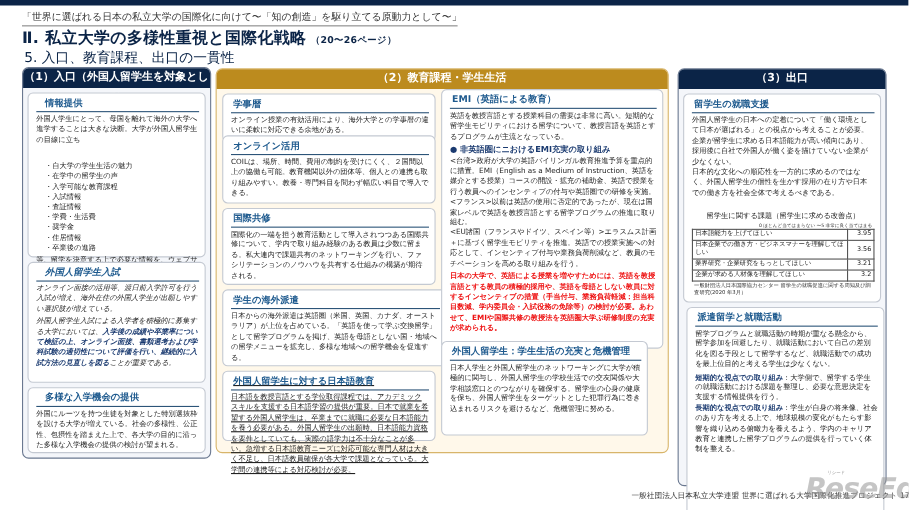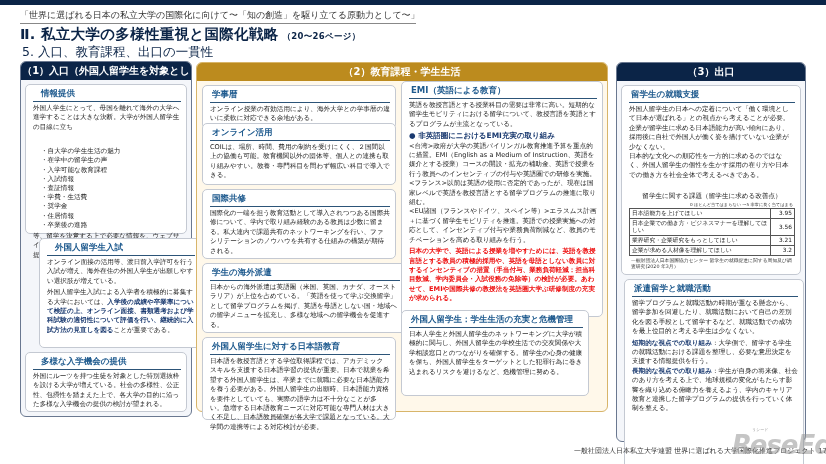--- a/index.html
+++ b/index.html
@@ -66,21 +66,21 @@
         <li>査証情報</li>
         <li>学費・生活費</li>
         <li>奨学金</li>
         <li>住居情報</li>
         <li>卒業後の進路</li>
       </ul>
       <p>等、留学を決意する上で必要な情報を、ウェブサイトやオンライン説明会でわかりやすく積極的に提供していくことが必要。</p>
     </div>
   </div>
 
-  <div class="card" style="left:18px; top:176px; width:162px; height:110px;">
+  <div class="card" style="left:4px; top:176px; width:162px; height:110px;font-style:italic;">
     <div class="card-title">外国人留学生入試</div>
     <div class="body">
       <p>オンライン面接の活用等、渡日前入学許可を行う入試が増え、海外在住の外国人学生が出願しやすい選択肢が増えている。</p>
       <p><span>外国人留学生入試による入学者を積極的に募集する大学においては、</span><span class="strong-blue">入学後の成績や卒業率について検証の上、オンライン面接、書類選考および学科試験の適切性について評価を行い、継続的に入試方法の見直しを図る</span><span>ことが重要である。</span></p>
     </div>
   </div>
 
   <div class="card" style="left:4px; top:290px; width:162px; height:60px;">
     <div class="card-title">多様な入学機会の提供</div>
     <div class="body">外国にルーツを持つ生徒を対象とした特別選抜枠を設ける大学が増えている。社会の多様性、公正性、包摂性を踏まえた上で、各大学の目的に沿った多様な入学機会の提供の検討が望まれる。</div>
@@ -103,21 +103,21 @@
   <div class="card" style="left:5px; top:126px; width:194px; height:70px;">
     <div class="card-title noindent">国際共修</div>
     <div class="body">国際化の一端を担う教育活動として導入されつつある国際共修について、学内で取り組み経験のある教員は少数に留まる。私大連内で課題共有のネットワーキングを行い、ファシリテーションのノウハウを共有する仕組みの構築が期待される。</div>
   </div>
 
   <div class="card" style="left:5px; top:200px; width:204px; height:70px;">
     <div class="card-title noindent">学生の海外派遣</div>
     <div class="body">日本からの海外派遣は英語圏（米国、英国、カナダ、オーストラリア）が上位を占めている。「英語を使って学ぶ交換留学」として留学プログラムを掲げ、英語を母語としない国・地域への留学メニューを拡充し、多様な地域への留学機会を促進する。</div>
   </div>
 
-  <div class="card" style="left:5px; top:274px; width:194px; height:83px;">
+  <div class="card" style="left:5px; top:274px; width:194px; height:64px;text-decoration:underline;">
     <div class="card-title noindent">外国人留学生に対する日本語教育</div>
     <div class="body">日本語を教授言語とする学位取得課程では、アカデミックスキルを支援する日本語学習の提供が重要。日本で就業を希望する外国人留学生は、卒業までに就職に必要な日本語能力を養う必要がある。外国人留学生の出願時、日本語能力資格を要件としていても、実際の語学力は不十分なことが多い。急増する日本語教育ニーズに対応可能な専門人材は大きく不足し、日本語教員確保が各大学で課題となっている。大学間の連携等による対応検討が必要。</div>
   </div>
 
   <div class="card" style="left:204px; top:18px; width:202px; height:236px;">
     <div class="card-title noindent">EMI（英語による教育）</div>
     <div class="body">
       <p>英語を教授言語とする授業科目の需要は非常に高い。短期的な留学生モビリティにおける留学について、教授言語を英語とするプログラムが主流となっている。</p>
       <div class="subhead">● 非英語圏にニおけるEMI充実の取り組み</div>
       <p style="margin-bottom:0">&lt;台湾&gt;政府が大学の英語バイリンガル教育推進予算を重点的に措置。EMI（English as a Medium of Instruction、英語を媒介とする授業）コースの開設・拡充の補助金、英語で授業を行う教員へのインセンティブの付与や英語圏での研修を実施。</p>

